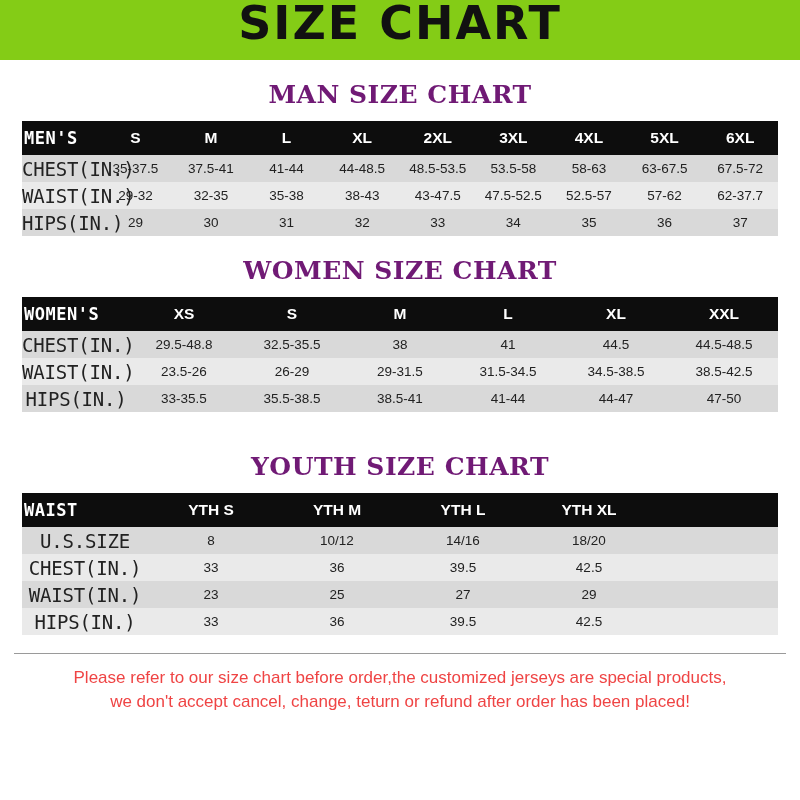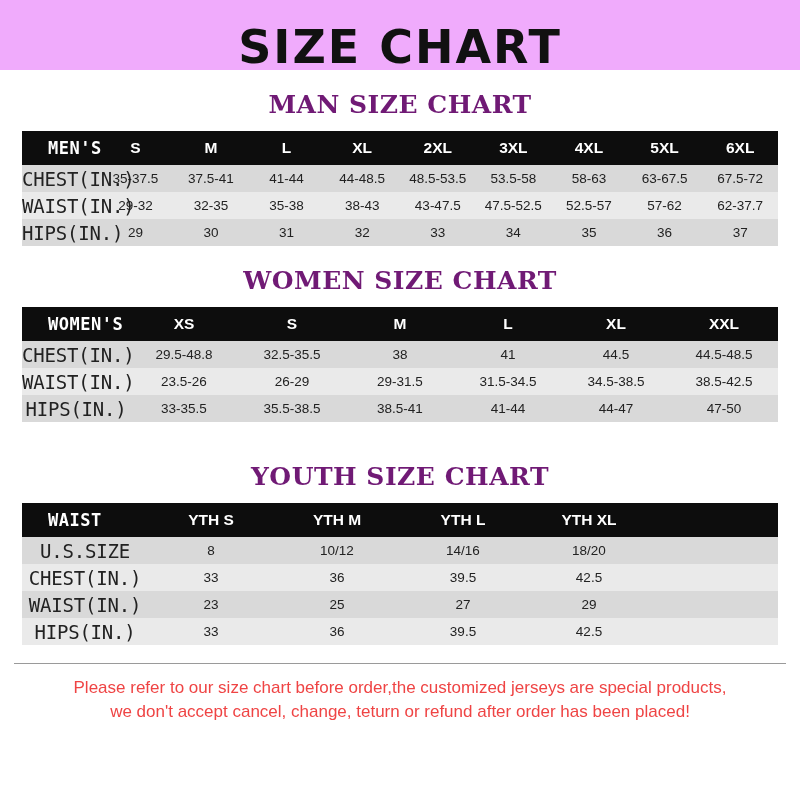--- a/index.html
+++ b/index.html
@@ -11,24 +11,24 @@
   }
   #page {
     width: 800px; height: 800px;
     position: relative;
     background: #ffffff;
     overflow: hidden;
   }
 
   
   .banner {
-    height: 70px;
-    background: #f0abfc;
+    height: 60px;
+    background: #84cc16;
     display: flex;
-    align-items: flex-end;
+    align-items: flex-start;
     justify-content: center;
   }
   .banner-title {
     font-family: "DejaVu Sans", sans-serif;
     font-weight: bold;
     font-size: 46px;
     letter-spacing: 2px;
     color: #111111;
     line-height: 1;
     text-align: center;
@@ -69,21 +69,21 @@
   table.size thead th {
     color: #ffffff;
     font-size: 15.5px;
     font-weight: bold;
   }
   table.size thead th.rowlabel {
     font-family: "DejaVu Sans Mono", monospace;
     font-size: 17px;
     letter-spacing: 0.5px;
     text-align: left;
-    padding-left: 26px;
+    padding-left: 2px;
     margin-left: 46px;
   }
   
   table.size tbody tr.band-a { background: #d9d9d9; }
   table.size tbody tr.band-b { background: #eaeaea; }
   table.size tbody td.rowlabel {
     font-family: "DejaVu Sans Mono", monospace;
     font-size: 19px;
     letter-spacing: -0.2px;
     text-align: center;

